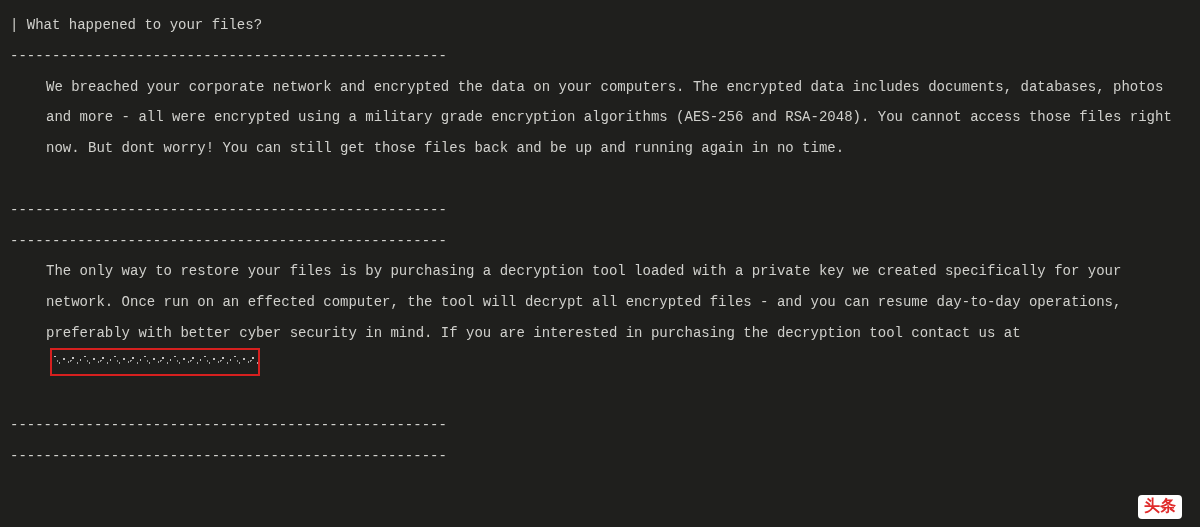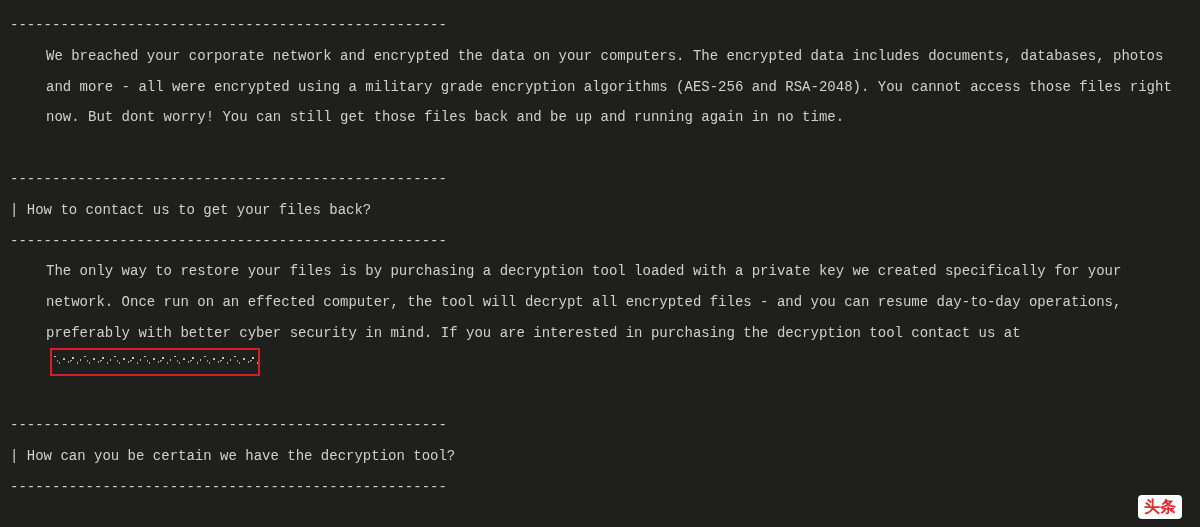--- a/index.html
+++ b/index.html
@@ -56,21 +56,21 @@
       background-repeat: repeat-x;
     }
     .watermark {
       position: absolute;
       bottom: 8px;
       right: 18px;
       display: flex;
       align-items: center;
       gap: 11px;
       color: #ffffff;
-      font-family: Liberation Serif, serif;
+      font-family: Liberation Mono, monospace;
       font-size: 22px;
       line-height: 1;
       font-weight: 500;
     }
     .watermark-badge {
       background: #ffffff;
       color: #e02b2b;
       border-radius: 4px;
       padding: 4px 6px;
       font-size: 16px;
@@ -79,38 +79,37 @@
     }
     .watermark-at {
       font-size: 22px;
     }
   </style>
 </head>
 <body>
 
 <div class="content">
 
+  <span class="heading">| What happened to your files?</span>
   <span class="separator">----------------------------------------------------</span>
 
   <span class="body-text">We breached your corporate network and encrypted the data on your computers. The encrypted data includes documents, databases, photos and more - all were encrypted using a military grade encryption algorithms (AES-256 and RSA-2048). You cannot access those files right now. But dont worry! You can still get those files back and be up and running again in no time.</span>
 
   <span class="body-text">&nbsp;</span>
 
   <span class="separator">----------------------------------------------------</span>
-  <span class="heading">| How to contact us to get your files back?</span>
   <span class="separator">----------------------------------------------------</span>
 
   <span class="body-text">
     <span>The only way to restore your files is by purchasing a decryption tool loaded with a private key we created specifically for your network. Once run on an effected computer, the tool will decrypt all encrypted files - and you can resume day-to-day operations, preferably with better cyber security in mind. If you are interested in purchasing the decryption tool contact us at</span>
     <span class="redacted-box"></span>
   </span>
 
   <span class="body-text">&nbsp;</span>
 
   <span class="separator">----------------------------------------------------</span>
-  <span class="heading">| How can you be certain we have the decryption tool?</span>
   <span class="separator">----------------------------------------------------</span>
 
 </div>
 
 <div class="watermark">
   <span class="watermark-badge">头条</span>
 </div>
 
 </body></html>

